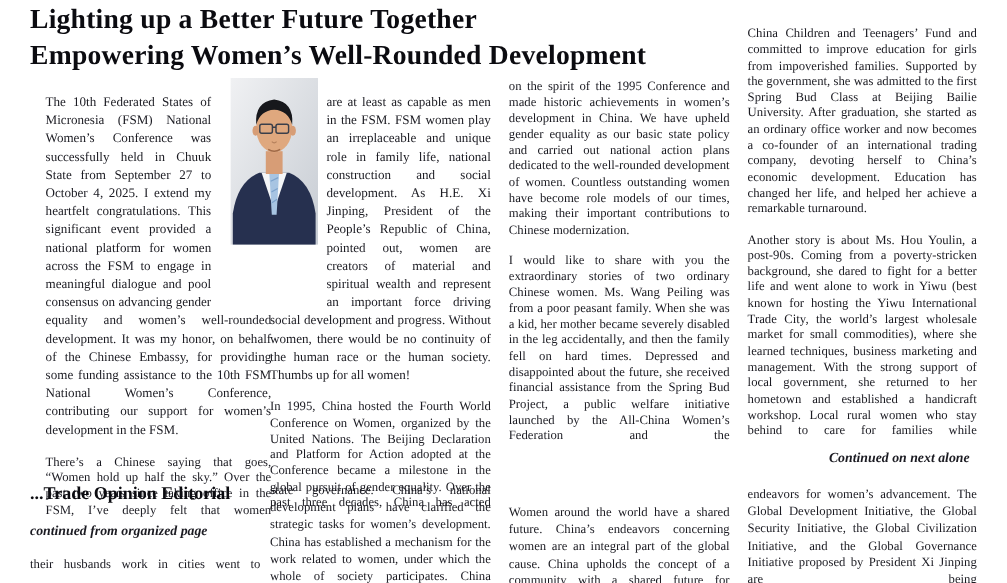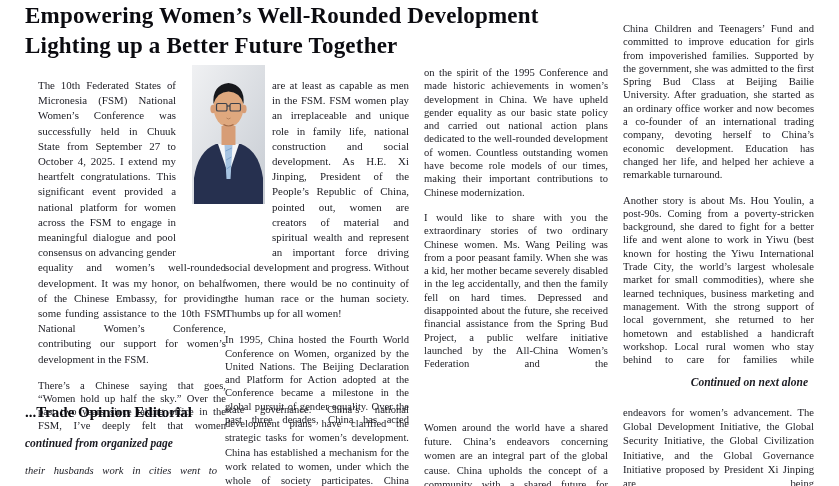--- a/index.html
+++ b/index.html
@@ -29,31 +29,31 @@
   #col4{left:623px;top:10px;width:191px;}
   #photo{left:192px;top:65px;width:73px;height:139px;}
   #photo svg{display:block;width:73px;height:139px;}
   .continued-note{
     text-align:right;font-style:italic;font-weight:700;
     font-size:11.5px;margin-top:6px;padding-right:6px;
   }
   #bcol1{left:25px;top:404px;width:192px;}
   .ed-heading{font-size:15px;font-weight:700;color:#0b0b10;}
   .ed-continued{font-style:italic;font-weight:700;font-size:11.5px;margin-top:16px;}
-  .ed-line{margin-top:15px;font-style:italic;}
+  .ed-line{margin-top:15px;}
   #bcol2{left:225px;top:403px;width:184px;}
   #bcol3{left:424px;top:421px;width:184px;}
   #bcol4{left:623px;top:406px;width:191px;}
 </style>
 </head>
 <body>
 
 <h1 class="abs headline" style="margin:0;">
+  <span>Lighting up a Better Future Together</span>
   <span>Empowering Women’s Well-Rounded Development</span>
-  <span>Lighting up a Better Future Together</span>
 </h1>
 
 <div class="abs" id="photo">
   <svg viewBox="0 0 73 139" aria-hidden="true">
     <defs>
       <linearGradient id="pg" x1="0" y1="0" x2="1" y2="1">
         <stop offset="0" stop-color="#f0f1f3"></stop>
         <stop offset="1" stop-color="#c7ccd3"></stop>
       </linearGradient>
     </defs>

